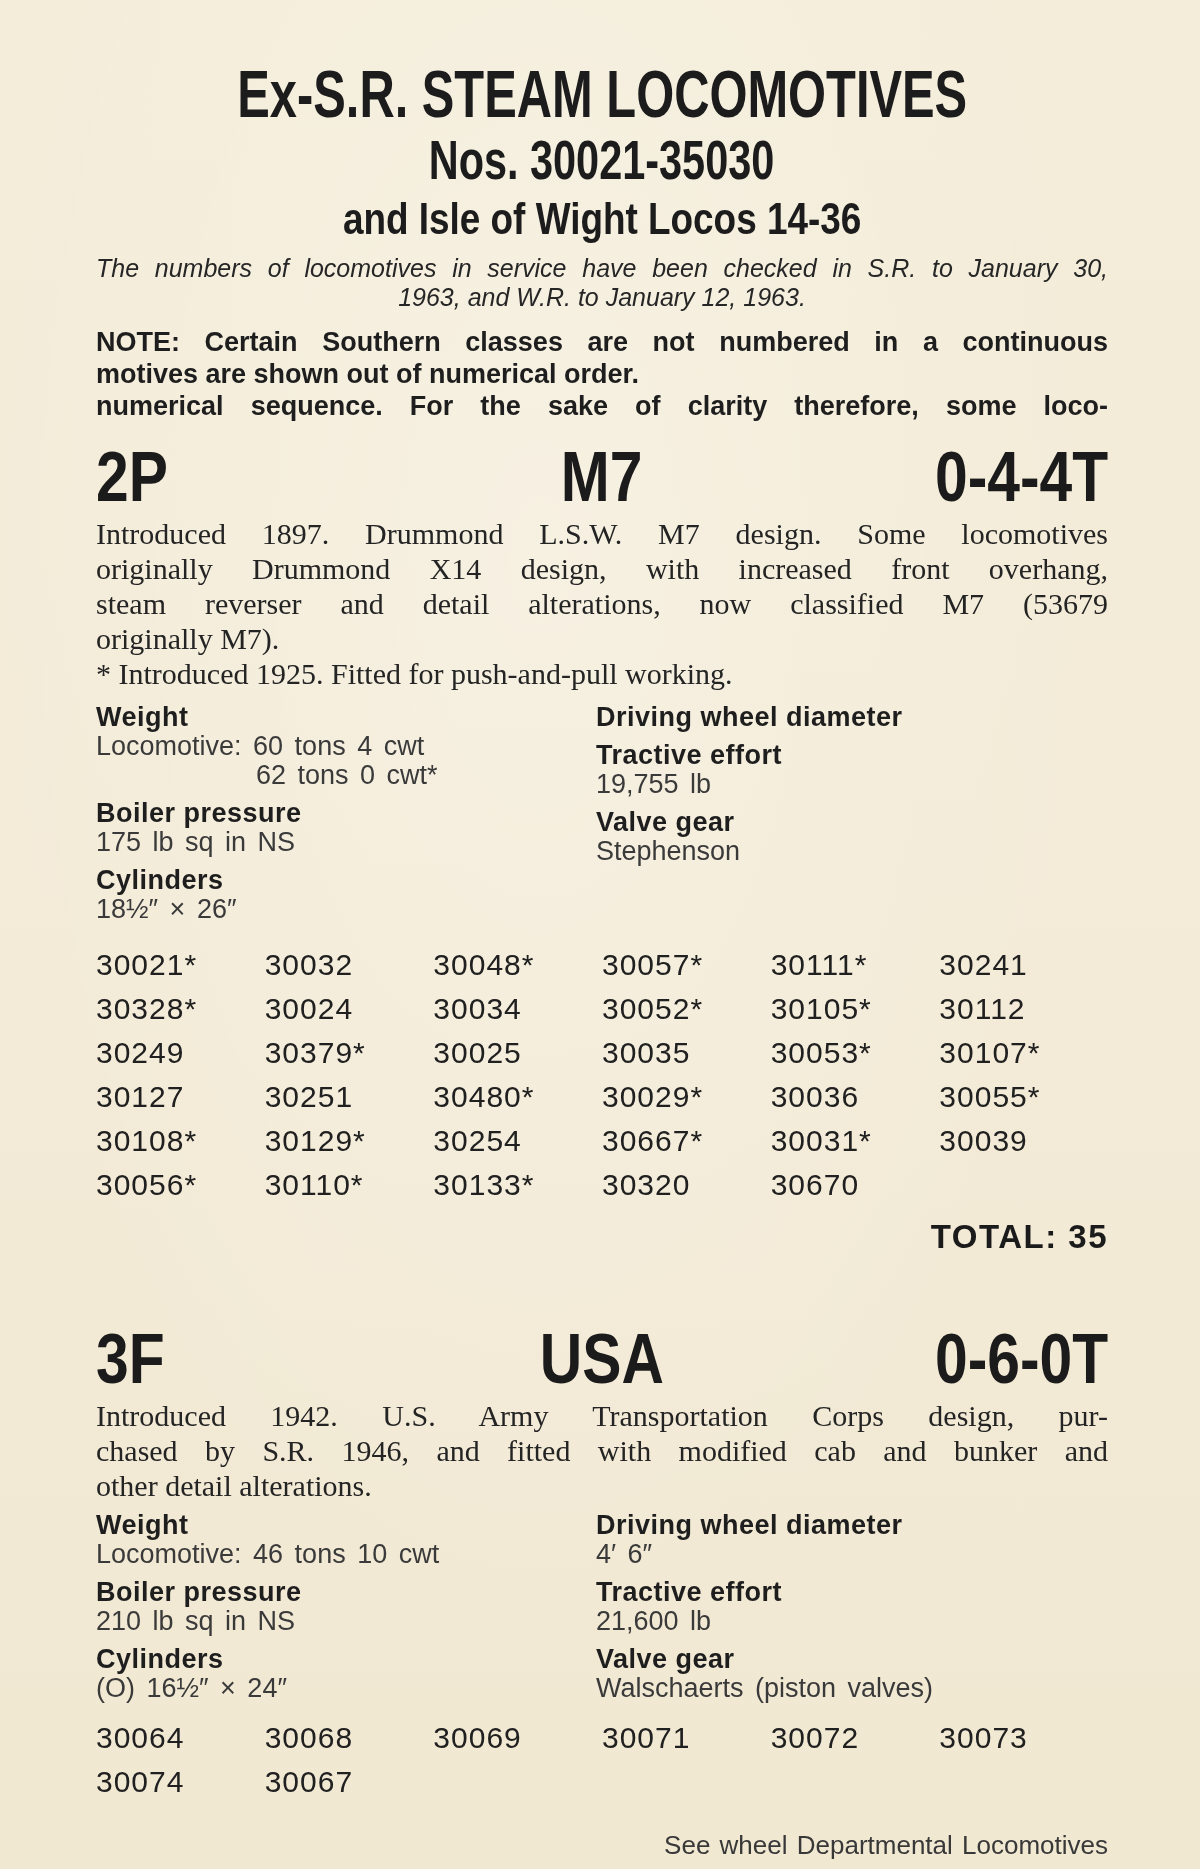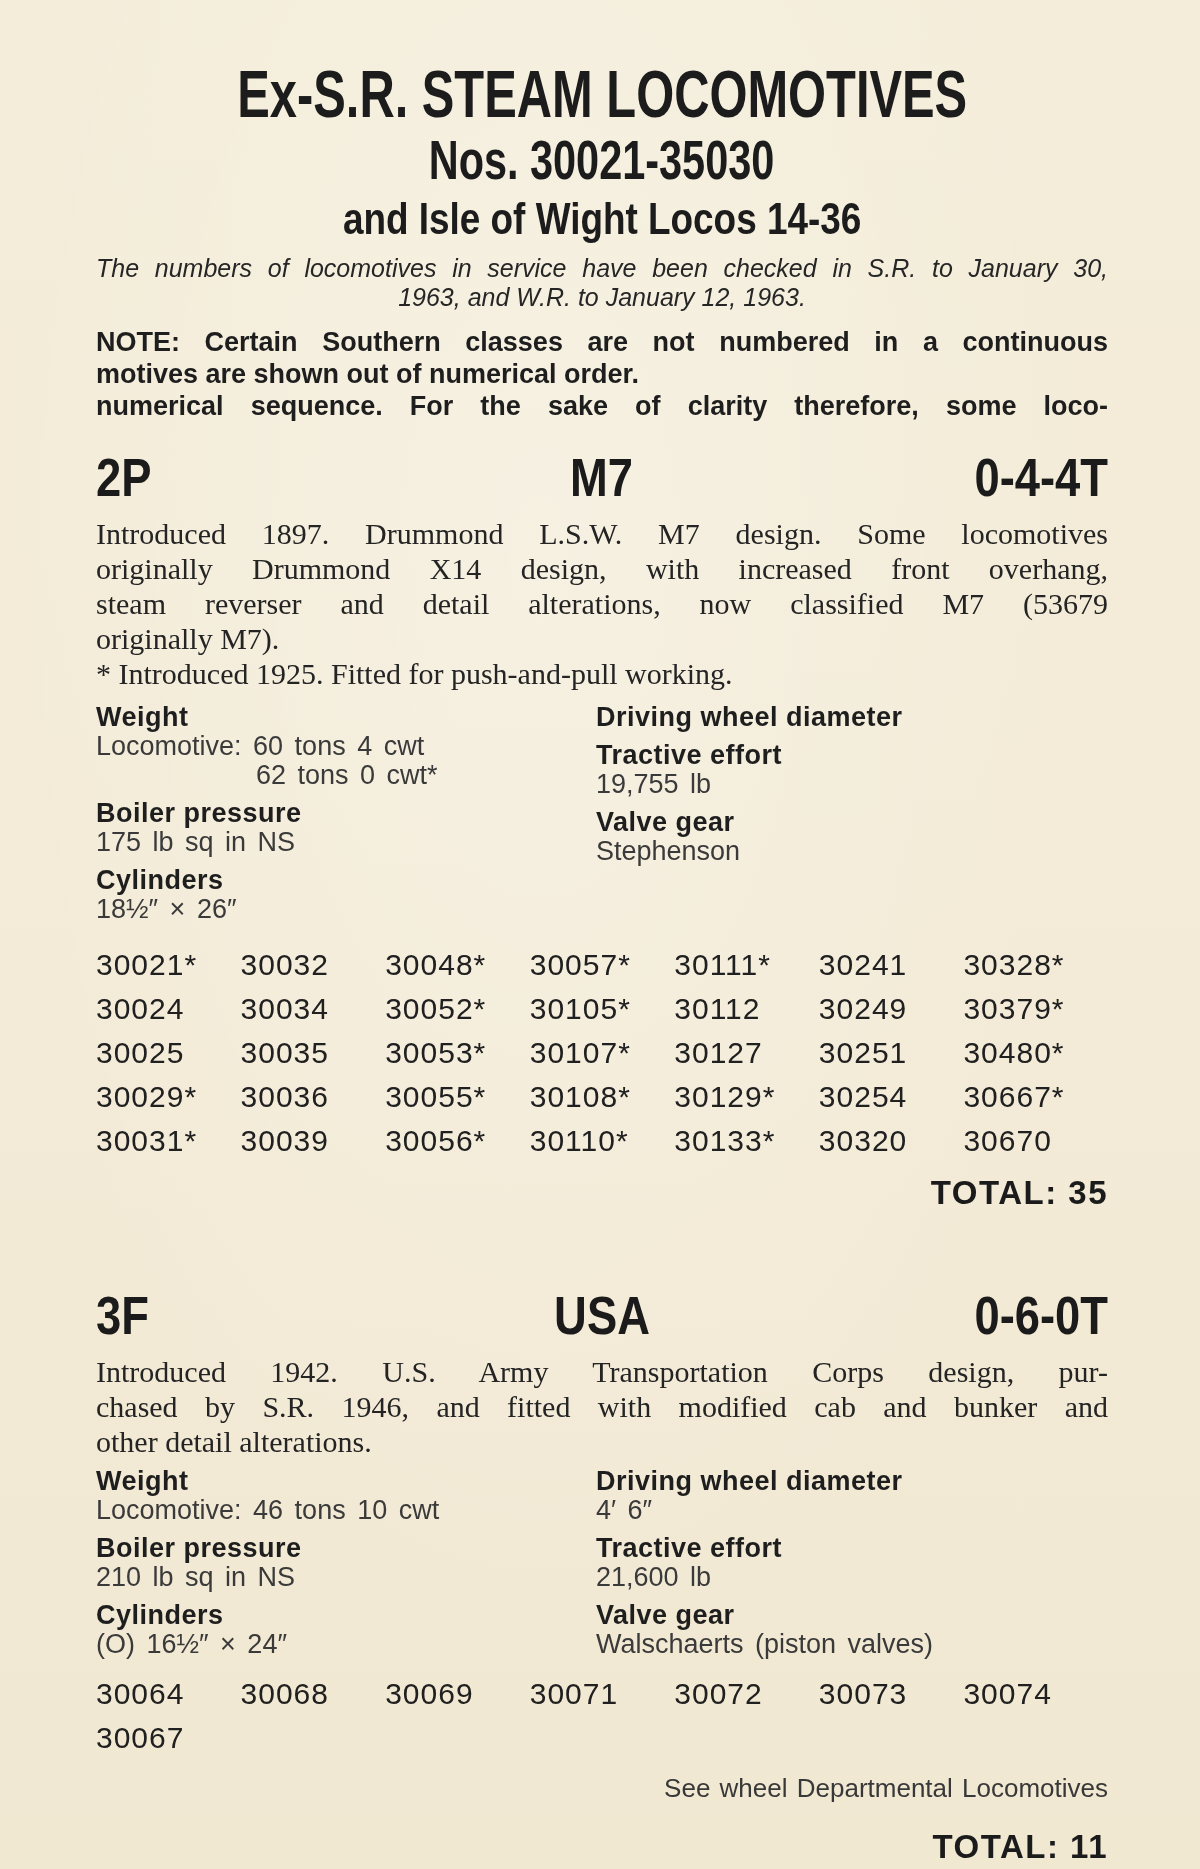--- a/index.html
+++ b/index.html
@@ -29,21 +29,21 @@
   .checked .line{text-align:justify;text-align-last:justify;}
   .checked .line.last{text-align:center;text-align-last:center;}
 
   
   .note{margin-top:14px;font-weight:bold;font-size:27px;line-height:32px;color:#1e1e1e;}
   .note .line{text-align:justify;text-align-last:justify;}
   .note .line.last{text-align-last:left;}
 
   
   .sec-head{display:grid;grid-template-columns:1fr auto 1fr;align-items:baseline;
-            font-weight:bold;font-size:54px;line-height:54px;color:#1b1b1b;gap:6px;}
+            font-weight:bold;font-size:70px;line-height:54px;color:#1b1b1b;gap:6px;}
   .sec-head .left{justify-self:start;}
   .sec-head .mid{justify-self:center;}
   .sec-head .right{justify-self:end;text-align:right;}
   .hcond{display:inline-block;transform:scaleX(.84);white-space:nowrap;}
   .left  .hcond{transform-origin:left;}
   .mid   .hcond{transform-origin:center;}
   .right .hcond{transform-origin:right;}
 
   
   .desc{font-family:"Liberation Serif","DejaVu Serif",serif;font-size:30px;line-height:35px;color:#242424;margin-top:12px;}
@@ -52,21 +52,21 @@
   .footnote{font-family:"Liberation Serif","DejaVu Serif",serif;font-size:30px;line-height:35px;color:#242424;}
 
   
   .specs{display:grid;grid-template-columns:500px 1fr;margin-top:12px;}
   .spec-item{margin-bottom:9px;}
   .spec-label{font-weight:bold;font-size:27px;line-height:29px;letter-spacing:.5px;color:#1e1e1e;}
   .spec-value{font-size:27px;line-height:29px;color:#3a3a3a;word-spacing:4px;}
   .spec-value.indent{padding-left:160px;}
 
   
-  .num-grid{display:grid;grid-template-columns:repeat(7,1fr);row-gap:13px;margin-top:16px;}
+  .num-grid{display:grid;grid-template-columns:repeat(6,1fr);row-gap:13px;margin-top:16px;}
   .num-cell{font-size:30px;line-height:31px;letter-spacing:1px;color:#202020;white-space:nowrap;}
 
   .total{text-align:right;font-weight:bold;font-size:33px;line-height:34px;letter-spacing:1.5px;color:#1b1b1b;margin-top:20px;}
 
   .sec2{margin-top:78px;}
   .see-also{text-align:right;font-size:26px;color:#383838;margin-top:20px;word-spacing:2px;}
   .total2{margin-top:26px;}
 </style>
 </head>
 <body>

